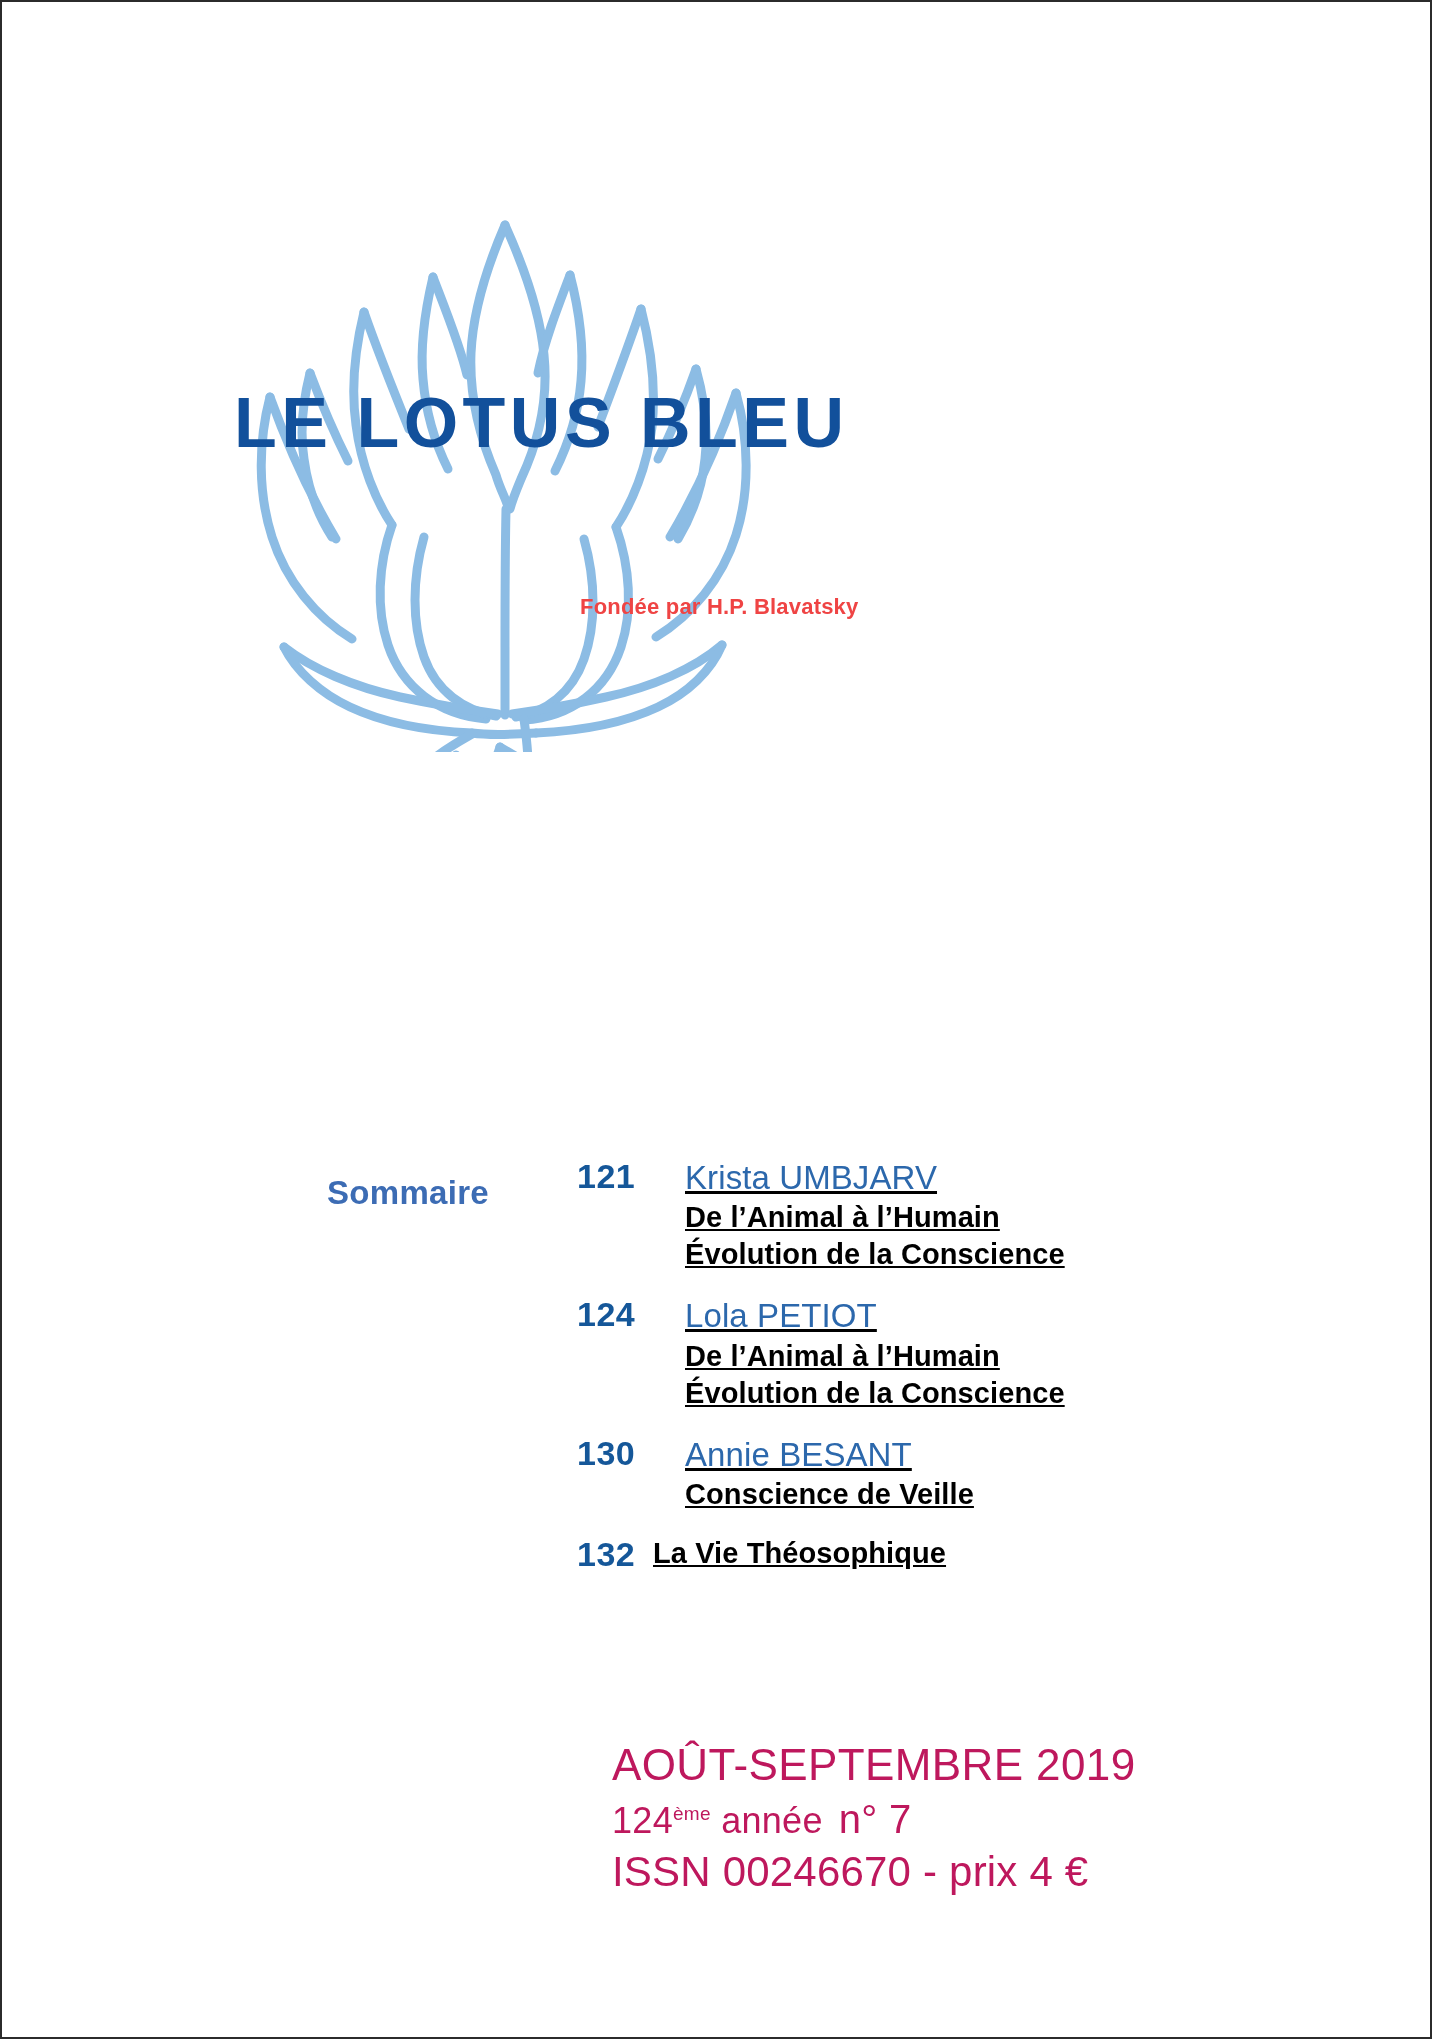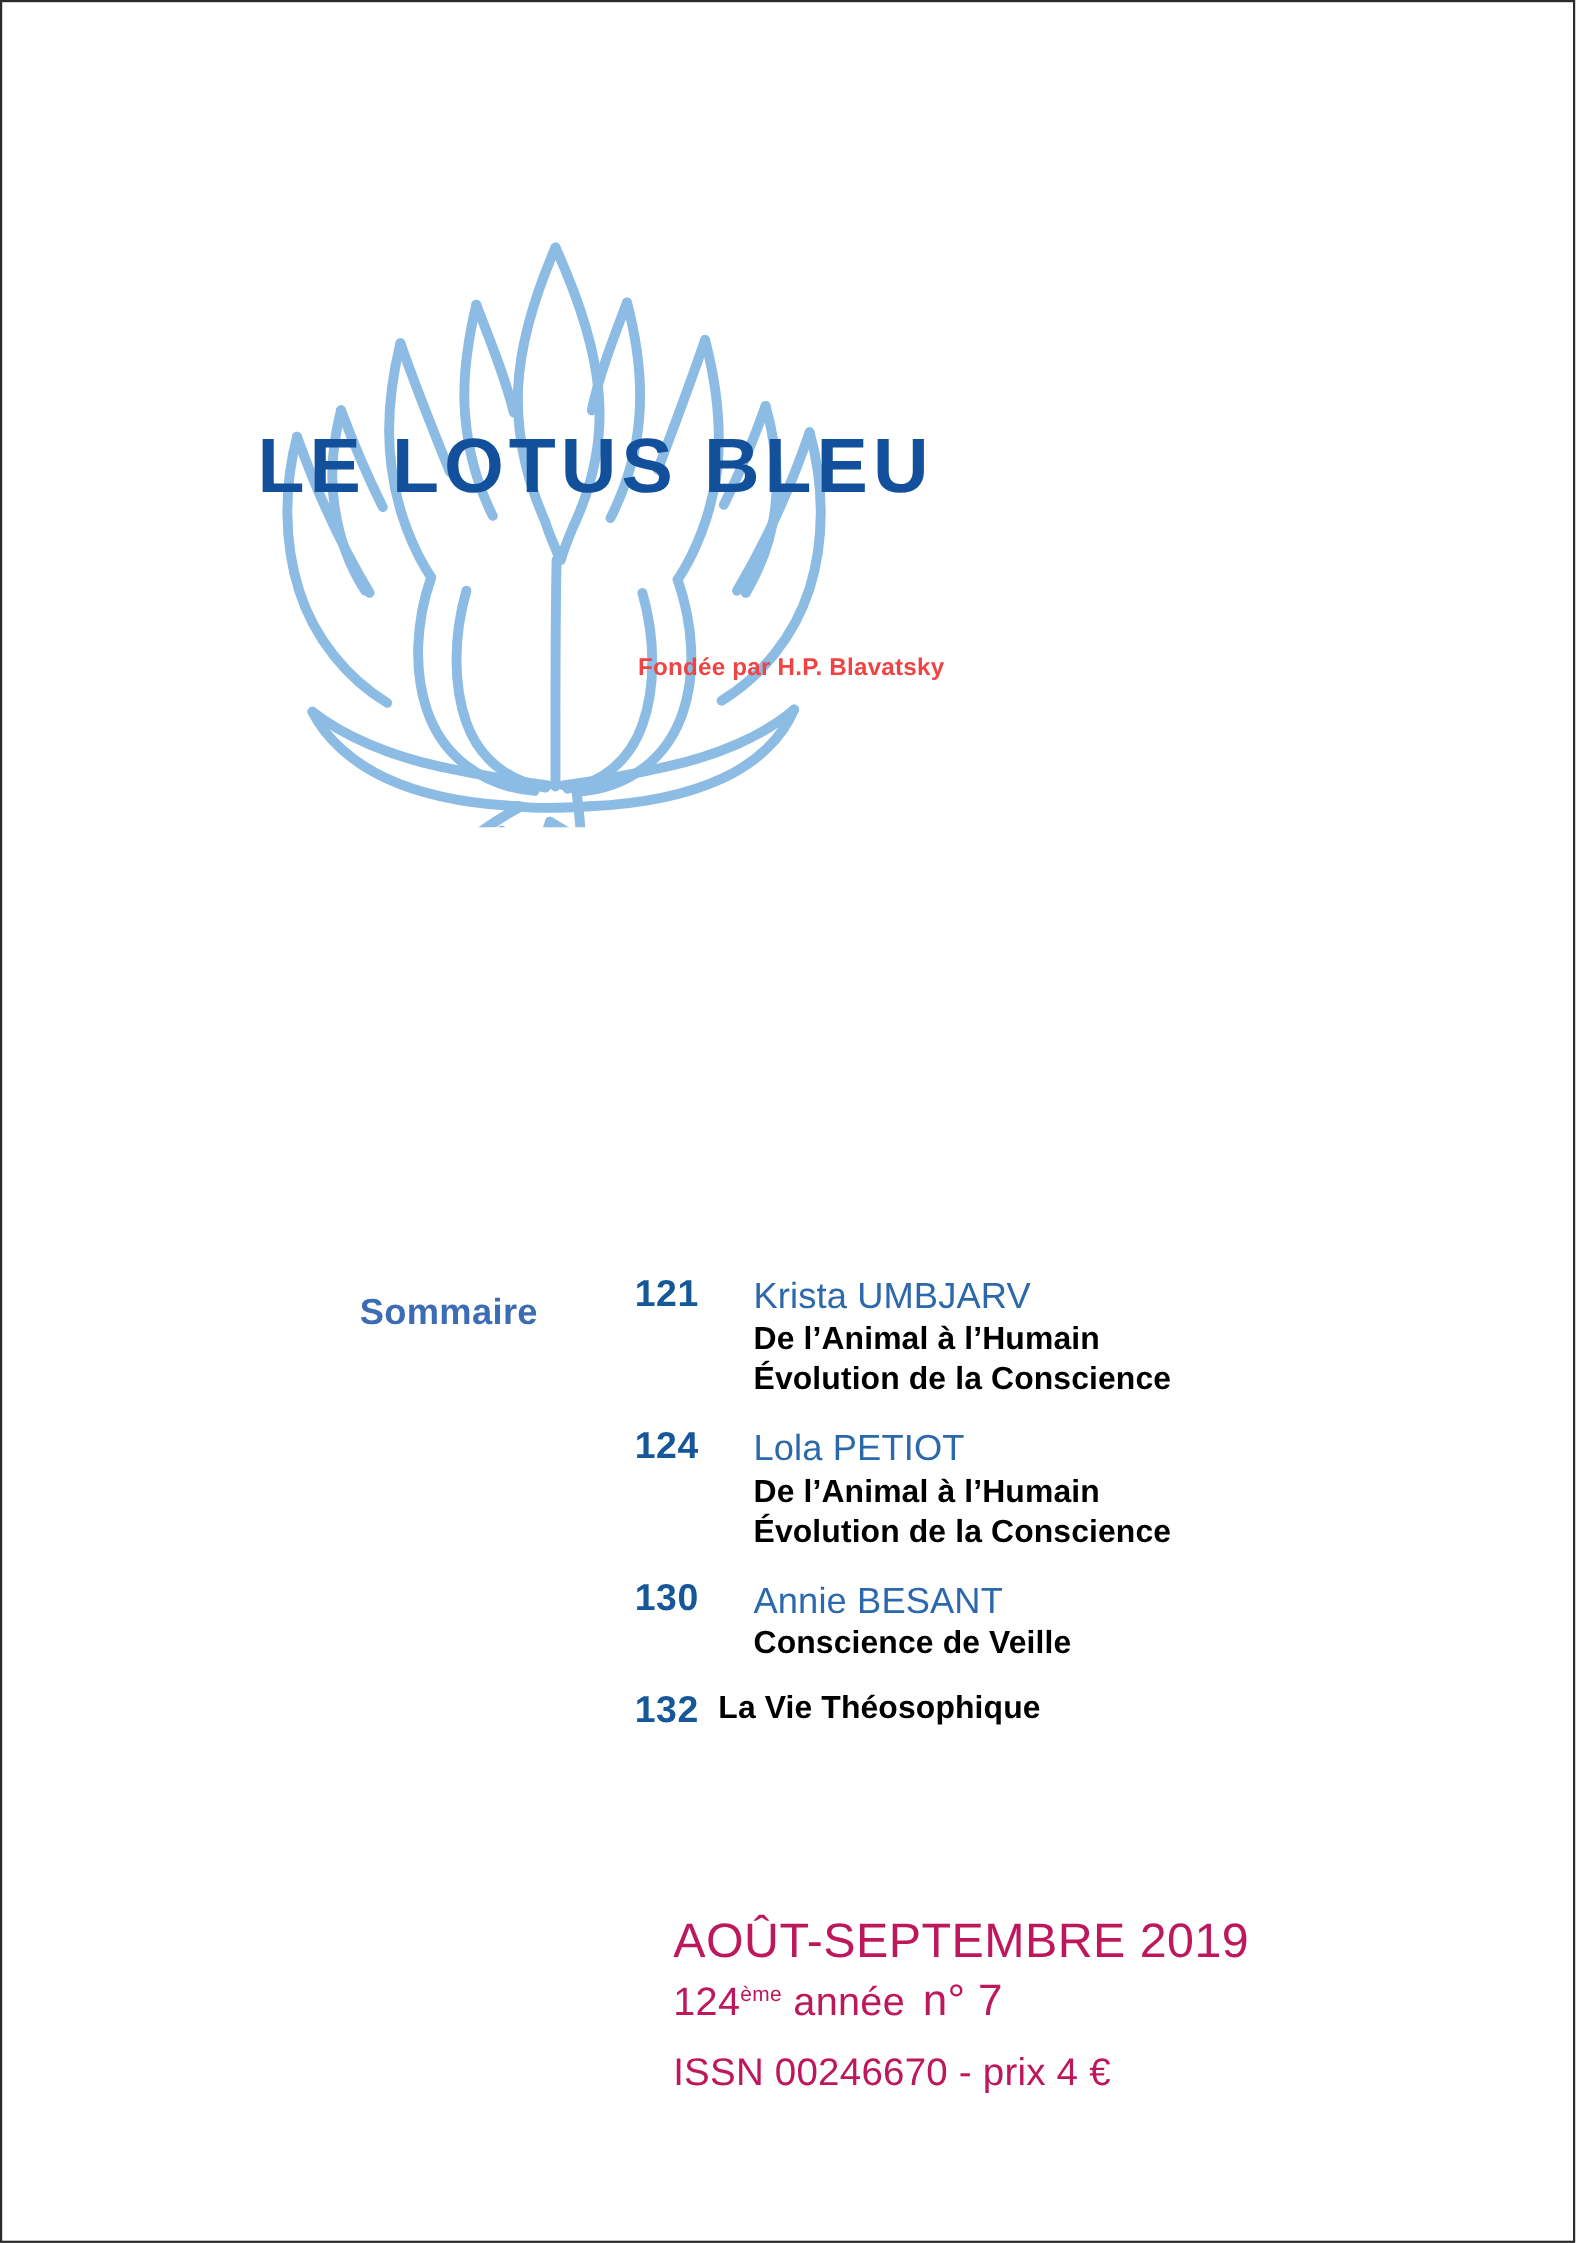--- a/index.html
+++ b/index.html
@@ -104,20 +104,21 @@
     position: absolute;
     left: 575px;
     top: 0;
     width: 760px;
   }
 
   .toc-entry {
     position: relative;
     display: block;
     margin-bottom: 22px;
+    text-decoration: underline;
   }
 
   .toc-page {
     position: absolute;
     left: 0;
     top: 0;
     width: 78px;
     text-align: left;
     font-size: 34px;
     font-weight: 700;
@@ -178,22 +179,22 @@
     vertical-align: super;
     line-height: 0;
   }
 
   .issue-year .num-label {
     margin-left: 16px;
     font-size: 40px;
   }
 
   .issue-issn {
-    margin-top: 22px;
-    font-size: 35px;
+    margin-top: 6px;
+    font-size: 42px;
     font-weight: 400;
     letter-spacing: 0.2px;
     line-height: 1.12;
     white-space: nowrap;
   }
 </style>
 </head>
 <body>
 
 <div class="page">

